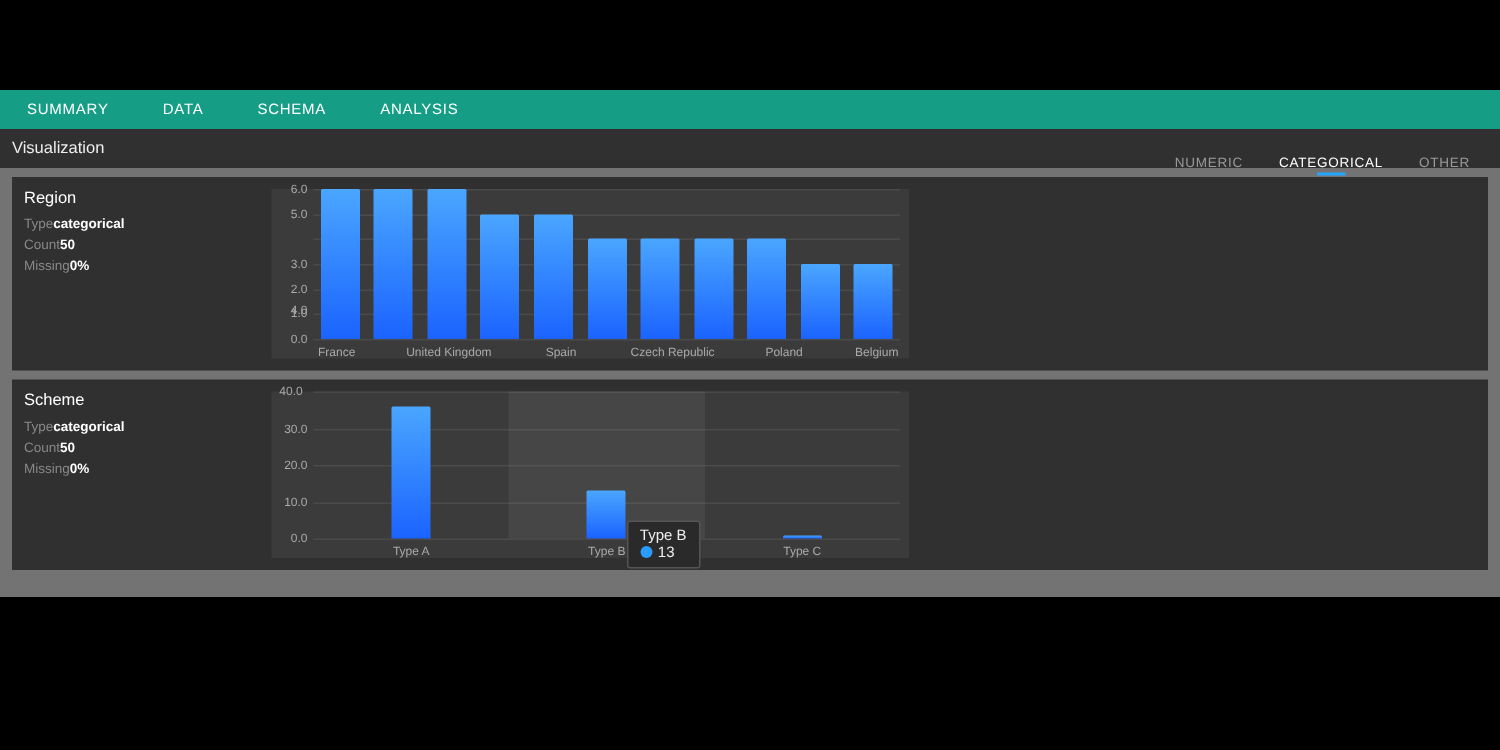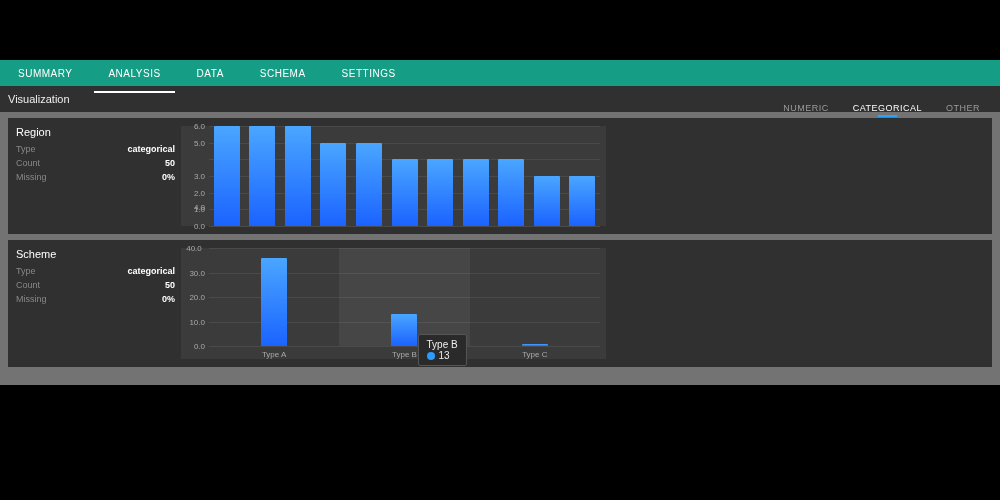--- a/index.html
+++ b/index.html
@@ -74,21 +74,20 @@
     padding: 8px 8px 8px 8px;
   }
   .panel-meta {
     width: 165px;
     flex-shrink: 0;
     padding-right: 6px;
   }
   .panel-title { color: #fff; font-size: 11px; margin-bottom: 4px; }
   .panel-attr-row {
     display: flex;
-    justify-content: space-between;
     font-size: 9px;
     line-height: 14px;
     color: #888;
   }
   .panel-attr-row .val { color: #fff; font-weight: bold; }
   
   .chart-wrap {
     background: #3b3b3b;
     width: 425px;
     position: relative;
@@ -170,31 +169,28 @@
 </style>
 </head>
 <body>
 
 <div class="canvas">
 
   <div class="navbar" id="navbar">
       <div class="nav-tab">
         <span>SUMMARY</span>
       </div>
-      <div class="nav-tab active">
-        <span>ANALYSIS</span>
-      </div>
       <div class="nav-tab">
         <span>DATA</span>
       </div>
       <div class="nav-tab">
         <span>SCHEMA</span>
       </div>
       <div class="nav-tab">
-        <span>SETTINGS</span>
+        <span>ANALYSIS</span>
       </div>
     </div>
 
   <div class="subhead">
     <span>Visualization</span>
     <div class="spacer"></div>
     <div id="filters" style="display: flex;">
         <div class="filter"><span>NUMERIC</span></div>
         <div class="filter active"><span>CATEGORICAL</span></div>
         <div class="filter"><span>OTHER</span></div>
@@ -263,20 +259,33 @@
                 <div class="bar" style="height: 66.6667%;"></div>
               </div>
               <div class="bar-slot">
                 <div class="bar" style="height: 50%;"></div>
               </div>
               <div class="bar-slot">
                 <div class="bar" style="height: 50%;"></div>
               </div>
             </div>
           </div>
+          <div class="x-labels">
+            <span>France</span>
+            <span>&nbsp;</span>
+            <span>United Kingdom</span>
+            <span>&nbsp;</span>
+            <span>Spain</span>
+            <span>&nbsp;</span>
+            <span>Czech Republic</span>
+            <span>&nbsp;</span>
+            <span>Poland</span>
+            <span>&nbsp;</span>
+            <span>Belgium</span>
+          </div>
         </div>
       </div>
       <div class="panel">
         <div class="panel-meta">
           <div class="panel-title">Scheme</div>
           <div class="panel-attr-row">
             <span>Type</span>
             <span class="val">categorical</span>
           </div>
           <div class="panel-attr-row">

